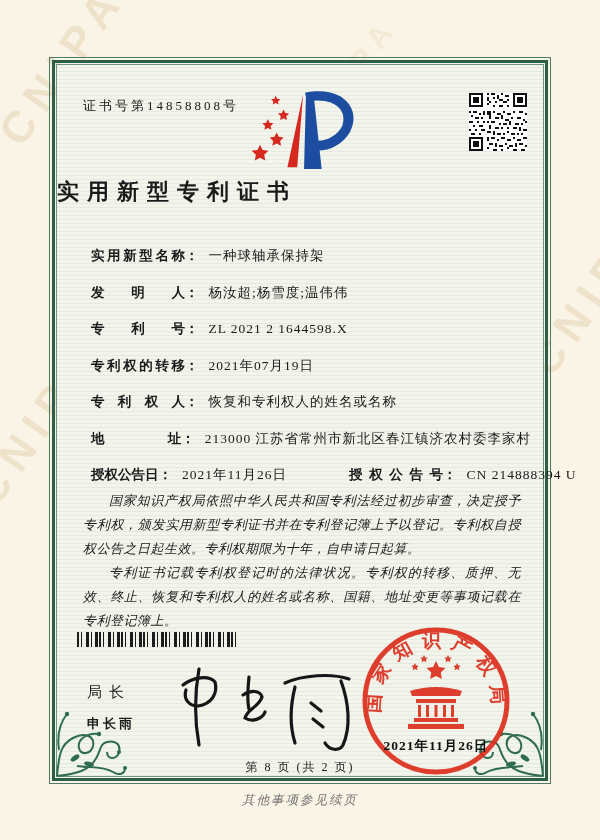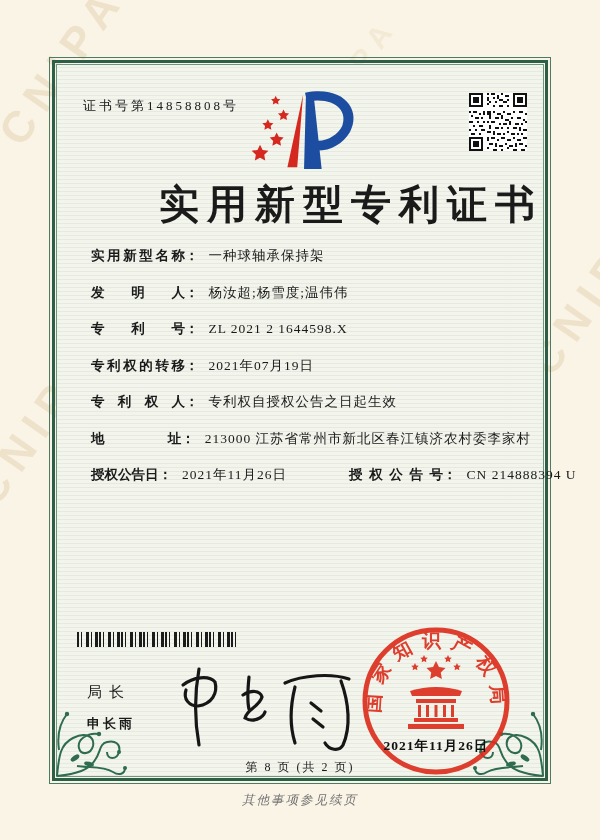--- a/index.html
+++ b/index.html
@@ -31,22 +31,22 @@
       #f3f4ec;
   }
   .corner{position:absolute;width:72px;height:72px;bottom:-2px;}
   .corner.left{left:-2px;}
   .corner.right{right:-2px;transform:scaleX(-1);}
   
   .cert-no{position:absolute;left:26px;top:32px;font-size:13px;letter-spacing:3px;}
   .logo{position:absolute;left:188px;top:20px;width:122px;height:88px;}
   .qr{position:absolute;right:16px;top:28px;width:58px;height:58px;}
   .title{
-    position:absolute;left:0;top:112px;width:100%;text-align:right;
-    font-size:40px;font-weight:bold;letter-spacing:8px;font-family:Liberation Mono, monospace;
+    position:absolute;left:0;top:112px;width:100%;text-align:left;
+    font-size:22px;font-weight:bold;letter-spacing:8px;font-family:Liberation Mono, monospace;
   }
   
   .fields{position:absolute;left:34px;top:182px;width:440px;font-size:13.5px;}
   .frow{display:flex;margin-bottom:14.5px;height:22px;align-items:baseline;white-space:nowrap;}
   .flabel{display:inline-block;width:94px;text-align:justify;text-align-last:justify;font-weight:600;}
   .fcolon{font-weight:600;margin-right:10px;}
   .fvalue{letter-spacing:1px;}
   .frow.double .pair2{margin-left:62px;display:flex;align-items:baseline;}
   
   .paras{
@@ -184,39 +184,43 @@
         <span class="fvalue">ZL 2021 2 1644598.X</span>
       </div>
       <div class="frow">
         <span class="flabel">专利权的转移</span>
             <span class="fcolon">：</span>
         <span class="fvalue">2021年07月19日</span>
       </div>
       <div class="frow">
         <span class="flabel">专利权人</span>
             <span class="fcolon">：</span>
-        <span class="fvalue">专利权自授权公告之日起生效</span>
+        <span class="fvalue">恢复和专利权人的姓名或名称</span>
       </div>
       <div class="frow">
         <span class="flabel">地址</span>
             <span class="fcolon">：</span>
         <span class="fvalue">213000 江苏省常州市新北区春江镇济农村委李家村</span>
       </div>
       <div class="frow double">
         <span class="flabel">授权公告日</span>
             <span class="fcolon">：</span>
         <span class="fvalue">2021年11月26日</span>
         <span class="pair2">
           <span class="flabel">授权公告号</span>
               <span class="fcolon">：</span>
           <span class="fvalue">CN 214888394 U</span>
         </span>
       </div>
     </div>
 
+    <div class="paras">
+      <p>国家知识产权局依照中华人民共和国专利法经过初步审查，决定授予专利权，颁发实用新型专利证书并在专利登记簿上予以登记。专利权自授权公告之日起生效。专利权期限为十年，自申请日起算。</p>
+      <p>专利证书记载专利权登记时的法律状况。专利权的转移、质押、无效、终止、恢复和专利权人的姓名或名称、国籍、地址变更等事项记载在专利登记簿上。</p>
+    </div>
 
     <div class="barcode"></div>
 
     <div class="signer">
       <div class="t">局长</div>
       <div class="n">申长雨</div>
     </div>
 
     <svg class="sig" viewBox="0 0 200 105">
       <g fill="none" stroke="#161616" stroke-width="3.2" stroke-linecap="round">

